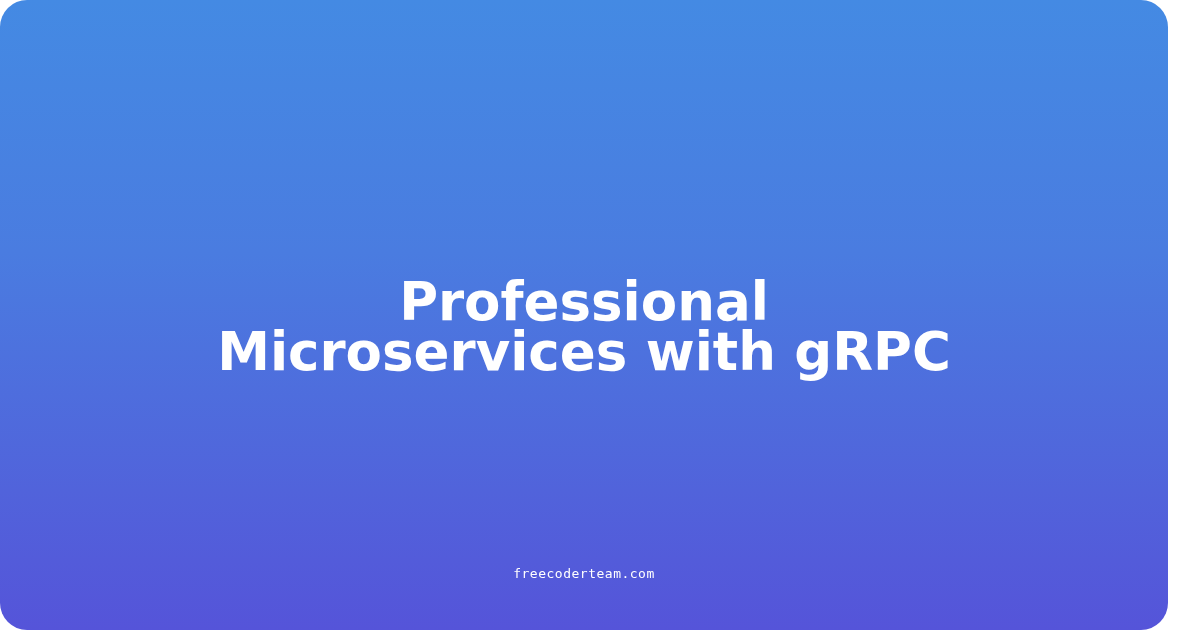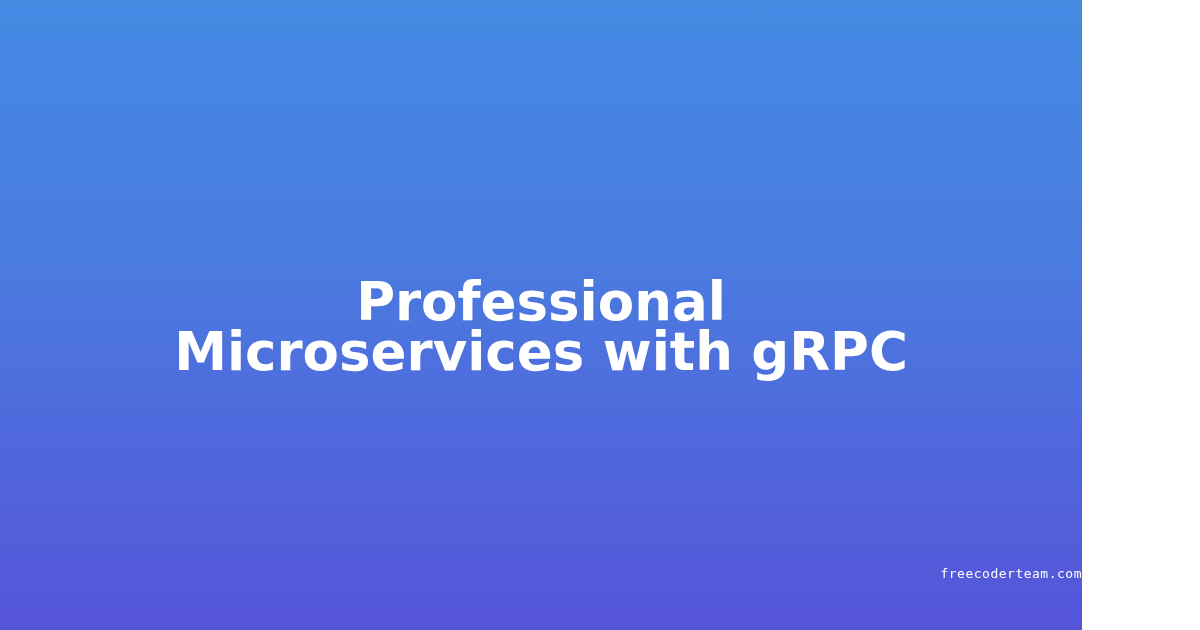--- a/index.html
+++ b/index.html
@@ -8,29 +8,30 @@
   }
   body {
     width: 1200px;
     height: 630px;
     overflow: hidden;
     font-family: "DejaVu Sans", sans-serif;
   }
 
   #og-card {
     position: relative;
-    width: 1082px;
+    width: 1168px;
     height: 630px;
     box-sizing: border-box;
     background: linear-gradient(180deg, #448AE3 0%, #4A7CE0 40%, #5163DB 78%, #5554D9 100%);
     display: flex;
     flex-direction: column;
     align-items: center;
     justify-content: center;
     overflow: hidden;
+    border-radius: 27px;
   }
 
   #title-block {
     width: 790px;
     margin: 0;
     padding: 0;
     text-align: center;
     position: absolute;
     left: 50%;
     top: 277px;
@@ -48,21 +49,21 @@
     letter-spacing: 0px;
     text-align: center;
     word-break: normal;
   }
 
   #footer-watermark {
     position: absolute;
     left: 0;
     right: 0;
     top: 566px;
-    text-align: right;
+    text-align: center;
     color: #ffffff;
     font-family: "DejaVu Sans Mono", monospace;
     font-size: 13px;
     line-height: 16px;
     letter-spacing: 0.5px;
     font-weight: normal;
     opacity: 1;
   }
 </style>
 </head>

